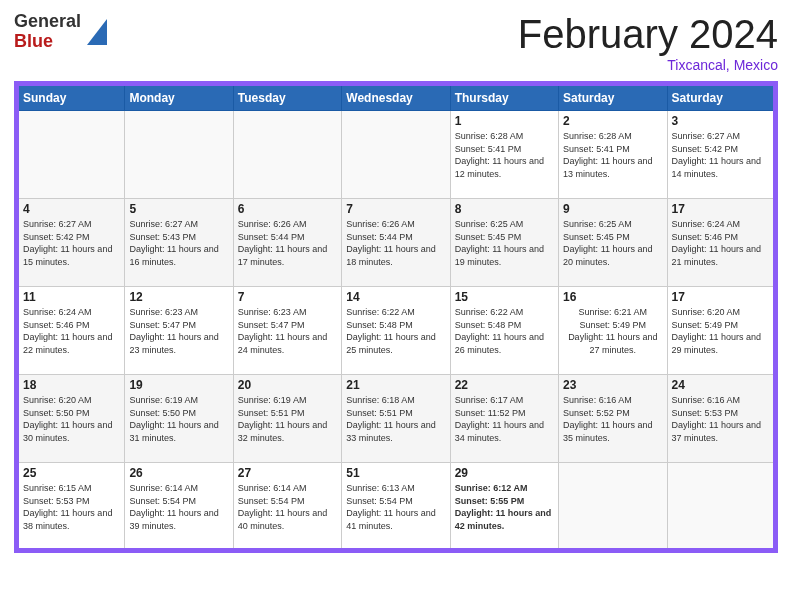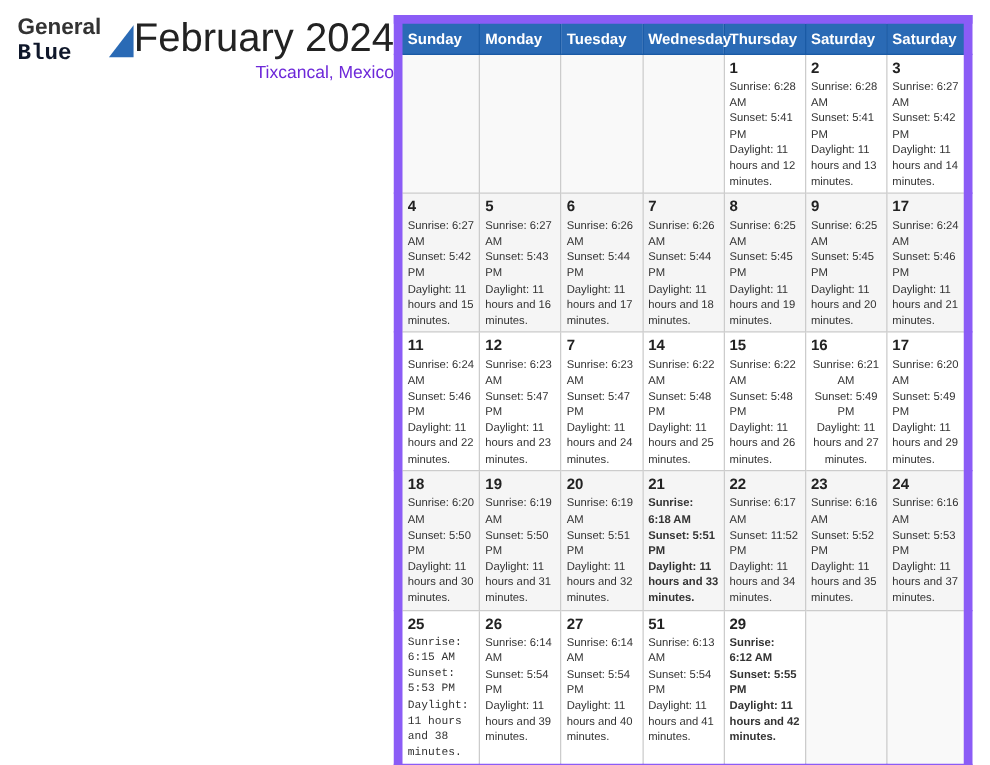--- a/index.html
+++ b/index.html
@@ -8,55 +8,55 @@
       height: 612px;
       font-family: Arial, sans-serif;
       background: #fff;
       overflow: hidden;
     }
     .page {
       width: 792px;
       height: 510px;
       padding: 12px 14px;
       display: flex;
-      flex-direction: row;
+      flex-direction: column;
     }
     .header {
       display: flex;
       justify-content: space-between;
       align-items: flex-start;
       margin-bottom: 8px;
     }
     .logo {
       display: flex;
       align-items: center;
       gap: 4px;
     }
     .logo-text {
       font-size: 18px;
       font-weight: bold;
       line-height: 1.1;
     }
     .logo-general { color: #333; }
-    .logo-blue { color: #0f172a; font-family: Liberation Mono, monospace; }
+    .logo-blue { color: #b91c1c; }
     .title-area {
       text-align: right;
     }
     .month-title {
-      font-size: 32px;
+      font-size: 40px;
       font-weight: normal;
       color: #222;
     }
     .location {
       font-size: 14px;
       color: #6d28d9;
     }
     .calendar {
       flex: 1;
-      border: 7px solid #8b5cf6;
+      border: 5px solid #8b5cf6;
       border-collapse: collapse;
       width: 100%;
       table-layout: fixed;
     }
     .calendar th {
       background: #2a6ab5;
       color: #fff;
       font-size: 12px;
       font-weight: bold;
       padding: 5px 4px;
@@ -255,21 +255,21 @@
 Daylight: 11 hours and 31 minutes.</div>
           </td>
           <td>
             <span class="day-num">20</span>
             <div class="day-info" style="white-space: pre-line;">Sunrise: 6:19 AM
 Sunset: 5:51 PM
 Daylight: 11 hours and 32 minutes.</div>
           </td>
           <td>
             <span class="day-num">21</span>
-            <div class="day-info" style="white-space: pre-line; font-weight: bold;">Sunrise: 6:18 AM
+            <div class="day-info" style="white-space: pre-line;">Sunrise: 6:18 AM
 Sunset: 5:51 PM
 Daylight: 11 hours and 33 minutes.</div>
           </td>
           <td>
             <span class="day-num">22</span>
             <div class="day-info" style="white-space: pre-line;">Sunrise: 6:17 AM
 Sunset: 11:52 PM
 Daylight: 11 hours and 34 minutes.</div>
           </td>
           <td>
@@ -281,21 +281,21 @@
           <td>
             <span class="day-num">24</span>
             <div class="day-info" style="white-space: pre-line;">Sunrise: 6:16 AM
 Sunset: 5:53 PM
 Daylight: 11 hours and 37 minutes.</div>
           </td>
         </tr>
         <tr>
           <td>
             <span class="day-num">25</span>
-            <div class="day-info" style="white-space: pre-line; font-family: Liberation Mono, monospace;">Sunrise: 6:15 AM
+            <div class="day-info" style="white-space: pre-line;">Sunrise: 6:15 AM
 Sunset: 5:53 PM
 Daylight: 11 hours and 38 minutes.</div>
           </td>
           <td>
             <span class="day-num">26</span>
             <div class="day-info" style="white-space: pre-line;">Sunrise: 6:14 AM
 Sunset: 5:54 PM
 Daylight: 11 hours and 39 minutes.</div>
           </td>
           <td>

